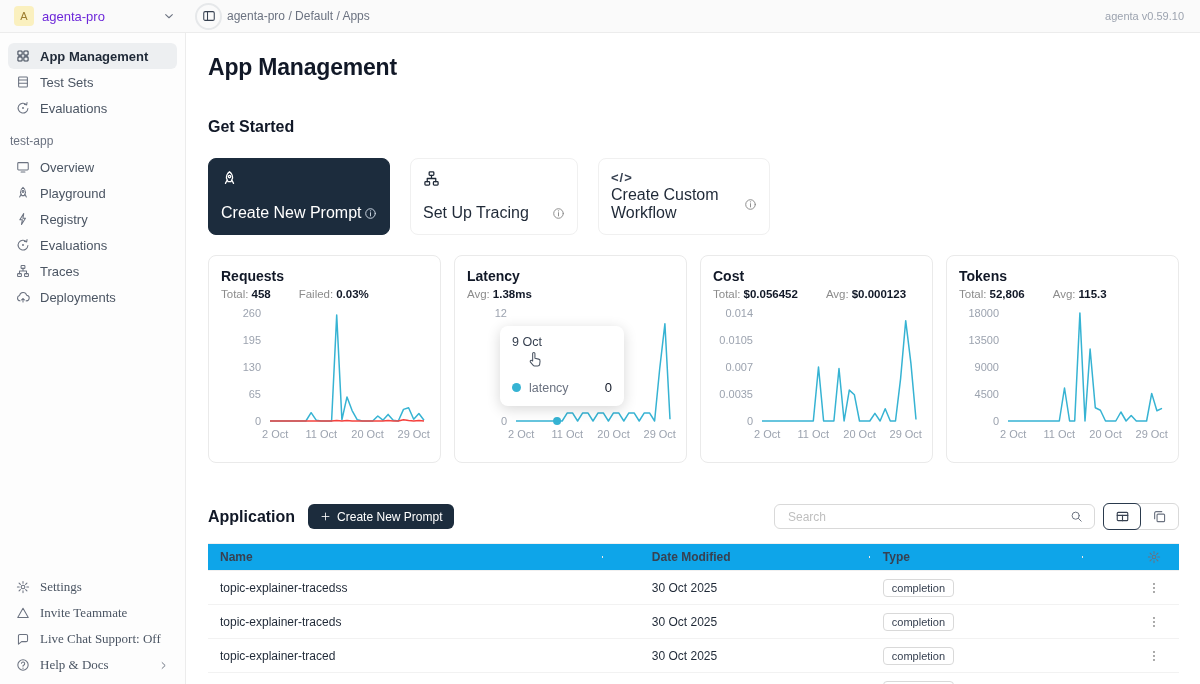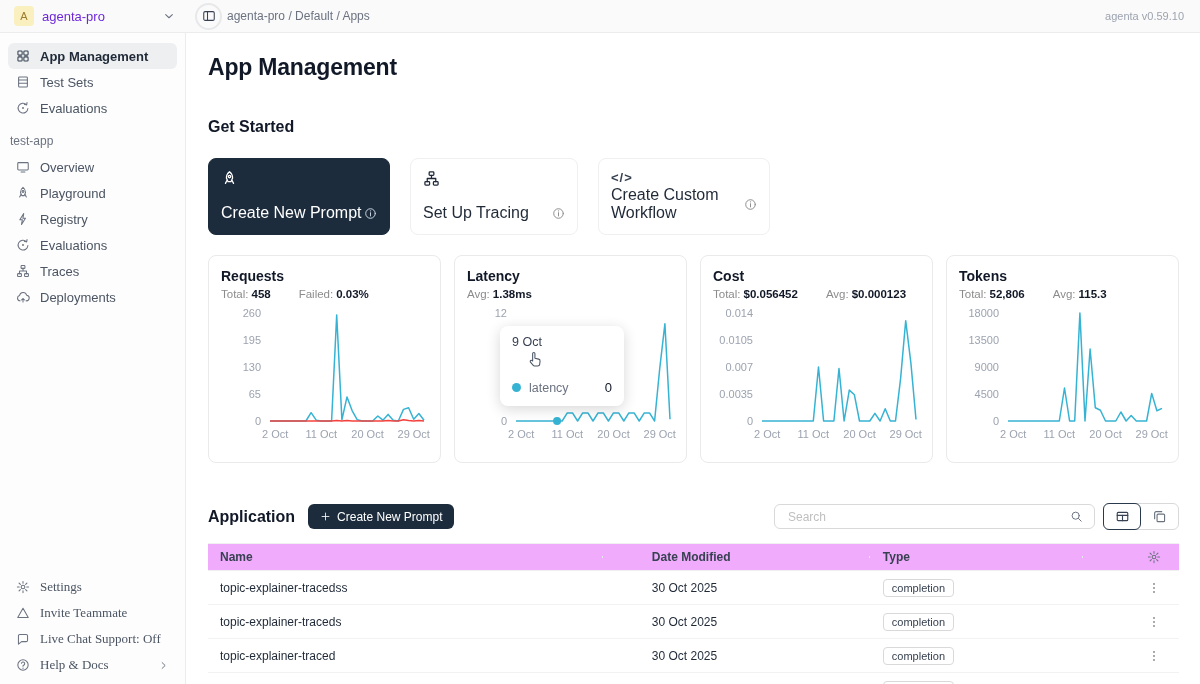--- a/index.html
+++ b/index.html
@@ -79,21 +79,21 @@
   .search-input { border:none; outline:none; flex:1; font-size:12px; color:#374151; font-family:inherit; background:transparent; min-width:0; }
   .search-input::placeholder { color:#bfbfbf; }
   .search-wrap .ic { color:#6b7280; width:13px; height:13px; }
   .view-toggle { margin-left:8px; display:flex; border:1px solid #d9d9d9; border-radius:6px; height:27px; background:#fff; }
   .vt-btn { width:38px; display:flex; align-items:center; justify-content:center; color:#6b7280; cursor:pointer; }
   .vt-btn .ic { width:15px; height:15px; }
   .vt-btn.selected { border:1.5px solid #2a3a4d; border-radius:6px; margin:-1px; color:#374151; background:#fff; }
 
   
   .table { margin-top:13px; }
-  .thead { display:flex; align-items:center; height:28px; background:#f0abfc; border-top:1px solid #f0f0f0; border-bottom:1px solid #f0f0f0; font-size:12px; font-weight:600; color:#374151; }
+  .thead { display:flex; align-items:center; height:28px; background:#0ea5e9; border-top:1px solid #f0f0f0; border-bottom:1px solid #f0f0f0; font-size:12px; font-weight:600; color:#374151; }
   .trow { display:flex; align-items:center; height:34px; border-bottom:1px solid #f2f2f2; font-size:12px; color:#1f2937; cursor:pointer; }
   .col-name { width:42%; padding-left:12px; position:relative; }
   .col-date { width:27.5%; position:relative;padding-left:36px; }
   .col-type { width:22%; position:relative; }
   .col-actions { flex:1; display:flex; justify-content:flex-end; padding-right:18px; }
   .thead .col-date::before, .thead .col-type::before, .thead .col-actions::before {
     content:""; position:absolute; left:-14px; top:6px; bottom:6px; width:1px; background:#e9e9e9; }
   .thead .col-actions { position:relative; }
   .badge { display:inline-block; border:1px solid #d9d9d9; border-radius:4px; padding:2px 8px; font-size:11px; color:#374151; background:#fff; }
   .kebab-btn { color:#8c8c8c; cursor:pointer; display:flex; }

